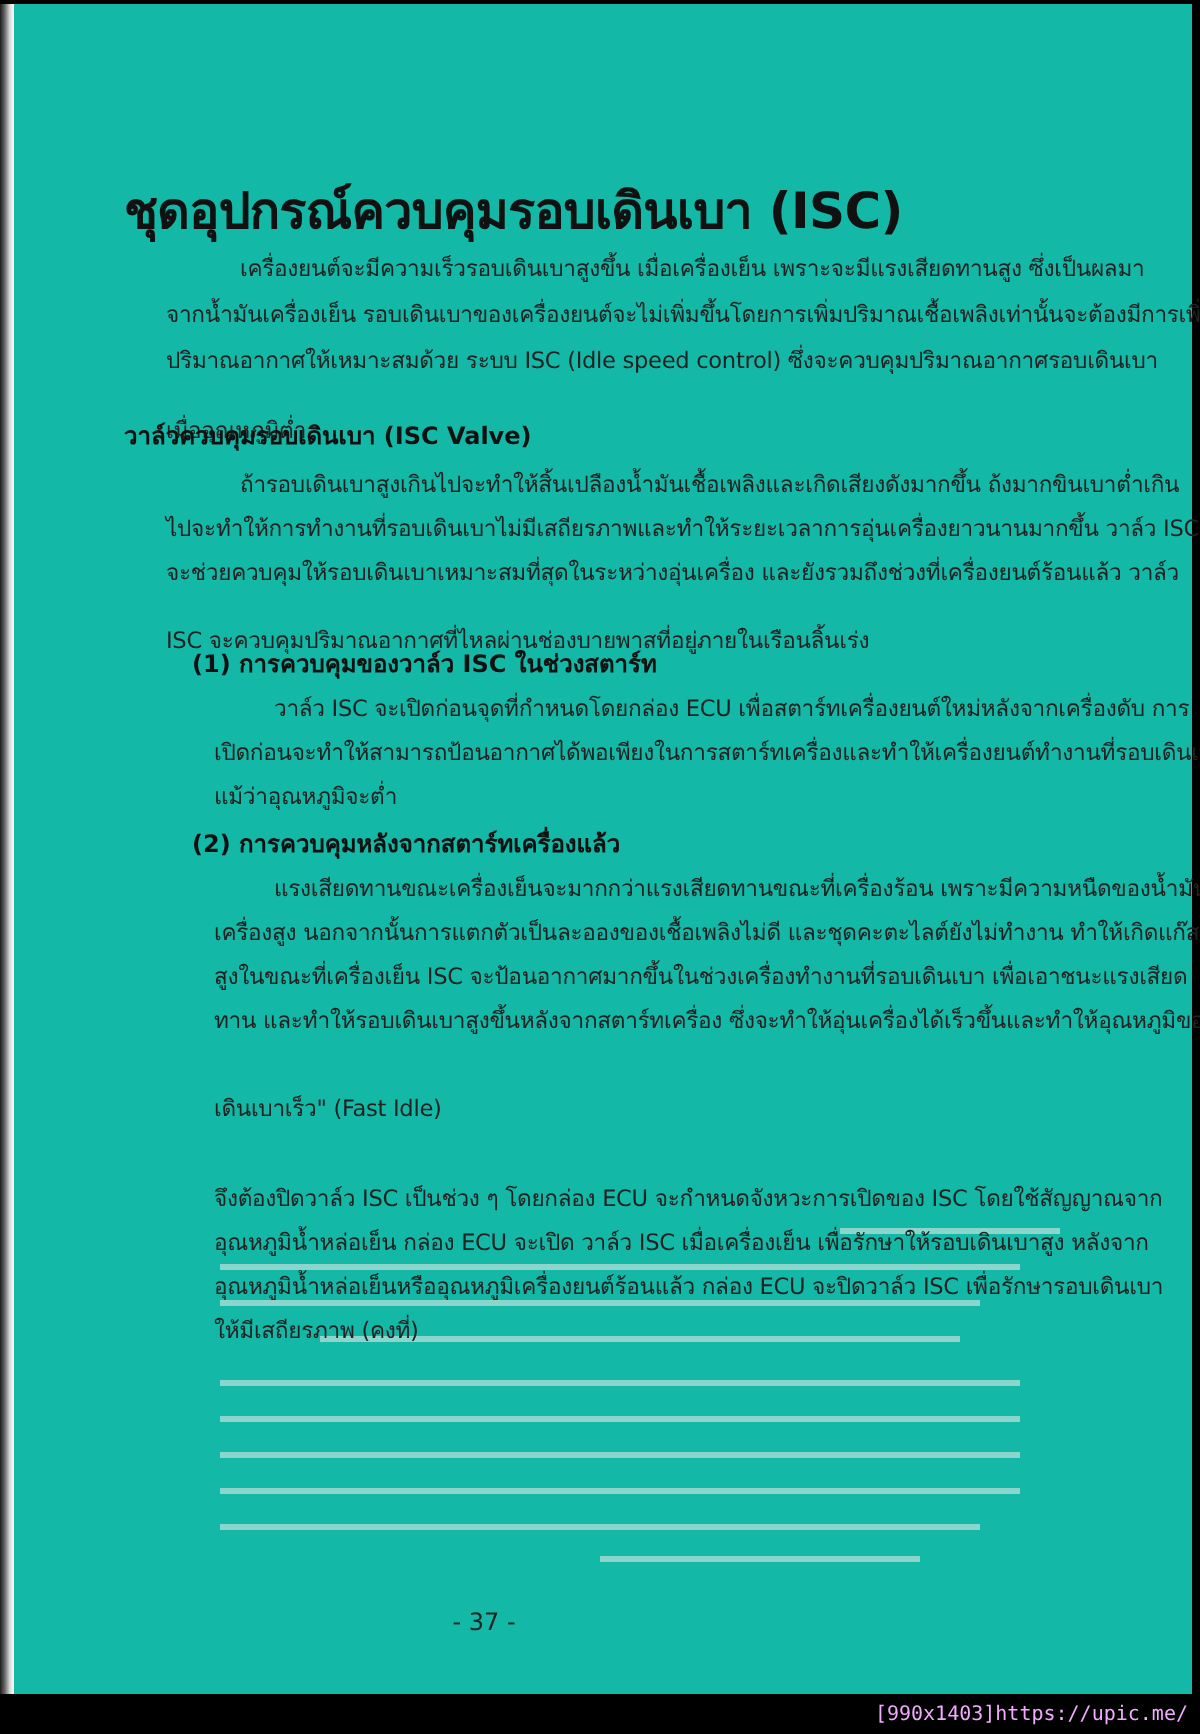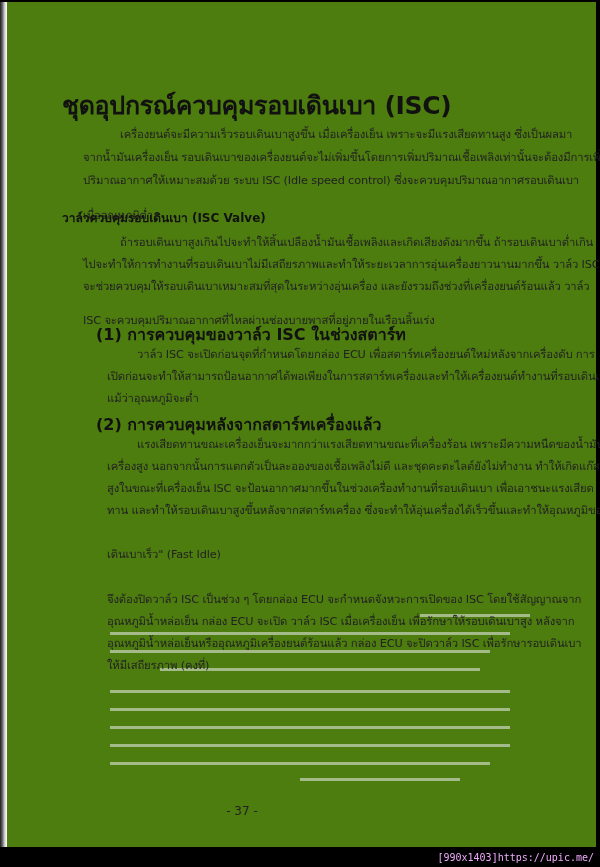--- a/index.html
+++ b/index.html
@@ -4,21 +4,21 @@
 <style>
   html, body { margin: 0; padding: 0; }
   body {
     width: 600px; height: 867px; position: relative; overflow: hidden;
     background: #000;
     font-family: "DejaVu Sans", "Liberation Sans", sans-serif;
     color: #1a1a1a;
   }
   .page {
     position: absolute; left: 0; top: 2px; width: 596px; height: 845px;
-    background: #4d7c0f;
+    background: #14b8a6;
   }
   .left-shadow {
     position: absolute; left: 0; top: 0; width: 7px; height: 100%;
     background: linear-gradient(to right, #1c1c1c 0%, #6a6a6a 35%, #d8d8d8 70%, #ffffff 100%);
   }
   .bleed {
     position: absolute; background: #ececec; height: 3px; opacity: 0.55;
   }
   .title {
     position: absolute; left: 62px; top: 83px;
@@ -29,21 +29,21 @@
     position: absolute; white-space: nowrap; font-size: 11.3px; color: #222;
     letter-spacing: -0.15px;
     text-align: right;
   }
   .h2 {
     position: absolute; left: 62px; white-space: nowrap;
     font-size: 12px; font-weight: bold; color: #111;
   }
   .h3 {
     position: absolute; left: 96px; white-space: nowrap;
-    font-size: 16px; font-weight: bold; color: #111;
+    font-size: 12px; font-weight: bold; color: #111;
   }
   .pagenum {
     position: absolute; left: 0; width: 484px; top: 802px; text-align: center;
     font-size: 12px; color: #222;
   }
   .watermark {
     position: absolute; right: 6px; top: 848px; height: 19px; line-height: 19px;
     color: #f0abfc; font-size: 10px; font-family: "DejaVu Sans Mono", monospace;
     white-space: nowrap;
   }
@@ -67,21 +67,21 @@
 
   <div class="title">ชุดอุปกรณ์ควบคุมรอบเดินเบา (ISC)</div>
 
   <div class="line" style="left:120px; top:123px;">เครื่องยนต์จะมีความเร็วรอบเดินเบาสูงขึ้น  เมื่อเครื่องเย็น  เพราะจะมีแรงเสียดทานสูง  ซึ่งเป็นผลมา</div>
   <div class="line" style="left:83px; top:146px;">จากน้ำมันเครื่องเย็น รอบเดินเบาของเครื่องยนต์จะไม่เพิ่มขึ้นโดยการเพิ่มปริมาณเชื้อเพลิงเท่านั้นจะต้องมีการเพิ่ม</div>
   <div class="line" style="left:83px; top:169px;">ปริมาณอากาศให้เหมาะสมด้วย  ระบบ  ISC  (Idle speed control)  ซึ่งจะควบคุมปริมาณอากาศรอบเดินเบา</div>
   <div class="line" style="left:83px; top:204px;">เมื่ออุณหภูมิต่ำ</div>
 
   <div class="h2" style="top:206px;">วาล์วควบคุมรอบเดินเบา (ISC Valve)</div>
 
-  <div class="line" style="left:120px; top:231px;">ถ้ารอบเดินเบาสูงเกินไปจะทำให้สิ้นเปลืองน้ำมันเชื้อเพลิงและเกิดเสียงดังมากขึ้น  ถ้ารอบเดินเบาต่ำเกิน</div>
+  <div class="line" style="left:120px; top:231px;">ถ้ารอบเดินเบาสูงเกินไปจะทำให้สิ้นเปลืองน้ำมันเชื้อเพลิงและเกิดเสียงดังมากขึ้น  ถ้งมากขินเบาต่ำเกิน</div>
   <div class="line" style="left:83px; top:253px;">ไปจะทำให้การทำงานที่รอบเดินเบาไม่มีเสถียรภาพและทำให้ระยะเวลาการอุ่นเครื่องยาวนานมากขึ้น วาล์ว ISC</div>
   <div class="line" style="left:83px; top:275px;">จะช่วยควบคุมให้รอบเดินเบาเหมาะสมที่สุดในระหว่างอุ่นเครื่อง  และยังรวมถึงช่วงที่เครื่องยนต์ร้อนแล้ว  วาล์ว</div>
   <div class="line" style="left:83px; top:297px;margin-top:12px;">ISC จะควบคุมปริมาณอากาศที่ไหลผ่านช่องบายพาสที่อยู่ภายในเรือนลิ้นเร่ง</div>
 
   <div class="h3" style="top:320px;">(1) การควบคุมของวาล์ว ISC ในช่วงสตาร์ท</div>
   <div class="line" style="left:137px; top:343px;">วาล์ว ISC จะเปิดก่อนจุดที่กำหนดโดยกล่อง ECU เพื่อสตาร์ทเครื่องยนต์ใหม่หลังจากเครื่องดับ การ</div>
   <div class="line" style="left:107px; top:365px;">เปิดก่อนจะทำให้สามารถป้อนอากาศได้พอเพียงในการสตาร์ทเครื่องและทำให้เครื่องยนต์ทำงานที่รอบเดินเบาได้</div>
   <div class="line" style="left:107px; top:387px;">แม้ว่าอุณหภูมิจะต่ำ</div>
 
   <div class="h3" style="top:410px;">(2) การควบคุมหลังจากสตาร์ทเครื่องแล้ว</div>

